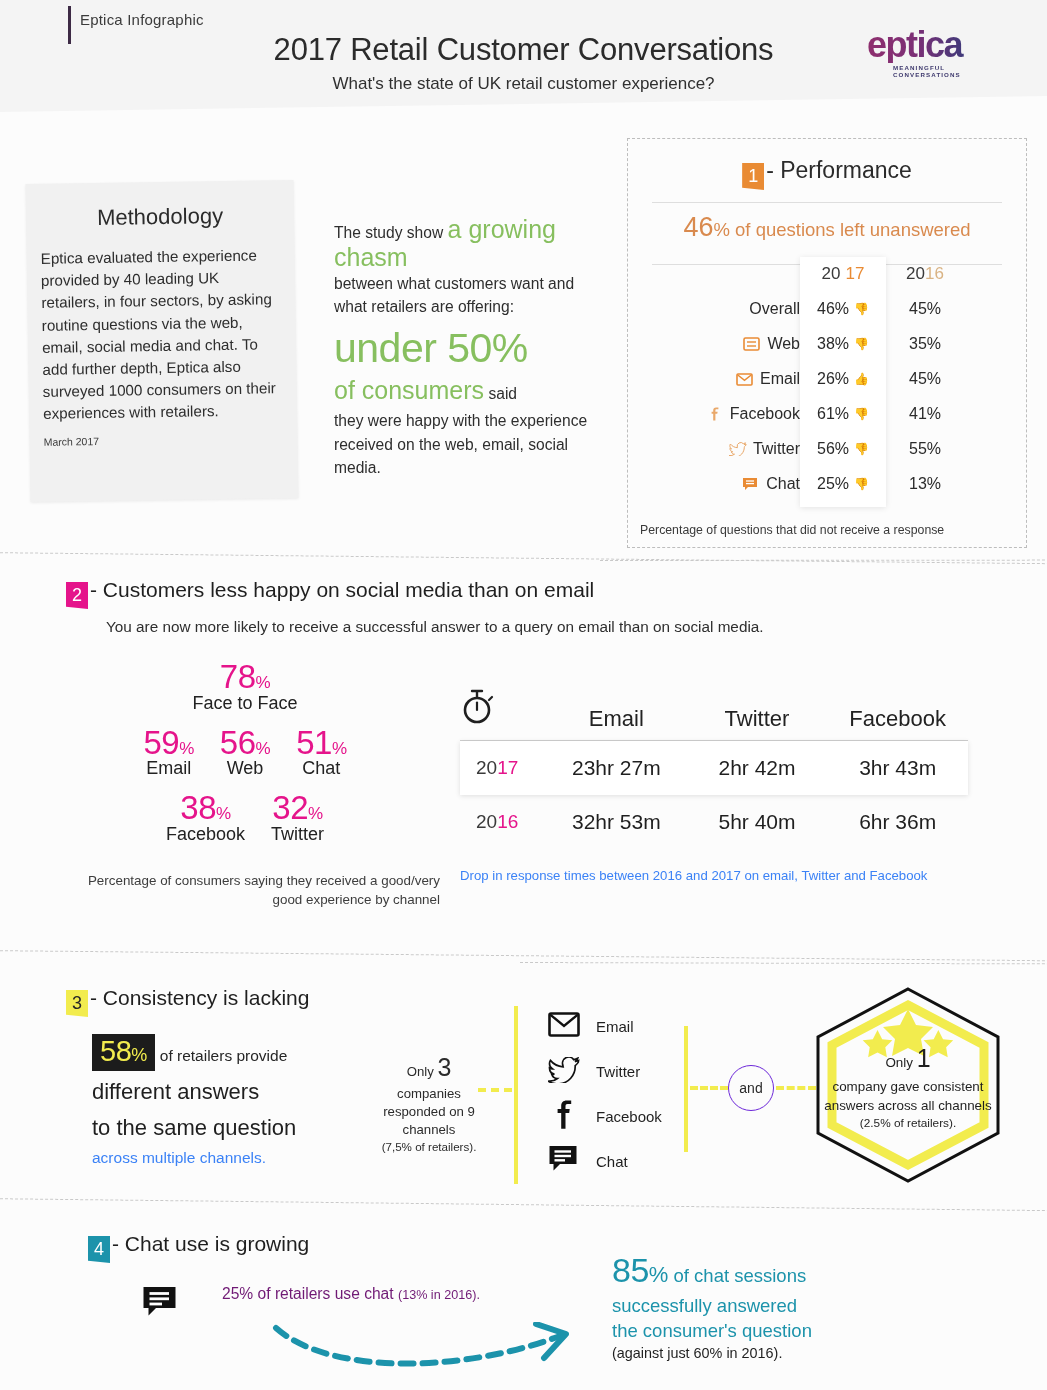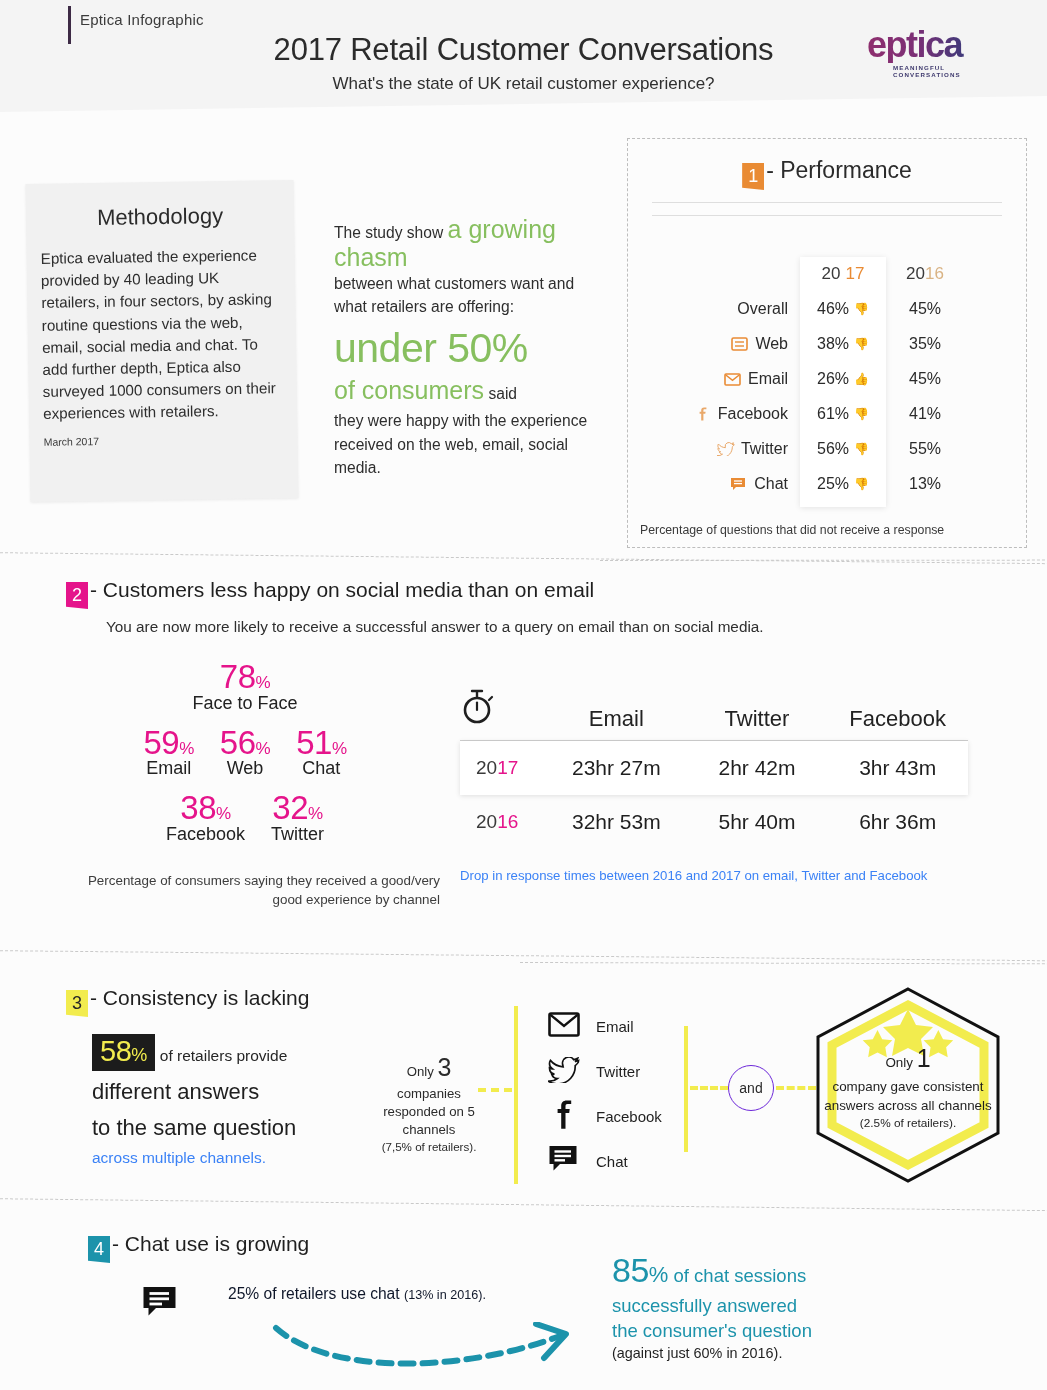--- a/index.html
+++ b/index.html
@@ -82,21 +82,21 @@
   .b-teal   { background:#1c93ab; }
   .perf-rule { margin:12px 24px 0; border-top:1.4px solid #dedede; }
   .perf-banner { text-align:center; font-size:18.5px; color:#d98a4e; padding:9px 0 9px; }
   .perf-banner .big { font-size:27px; }
   .perf-card {
     position:absolute; left:172px; top:118px; width:86px; height:250px;
     background:#fff; box-shadow:0 1px 6px rgba(0,0,0,.10);
   }
   .perf-table { position:absolute; left:0; top:118px; width:400px; font-size:16px; }
   .prow { display:flex; align-items:center; height:35px; }
-  .pch { width:172px; text-align:right; padding-right:12px; display:flex; justify-content:flex-end; align-items:center; gap:7px; }
+  .pch { width:172px; text-align:right; display:flex; justify-content:flex-end; align-items:center; gap:7px; }
   .pch .lbl { color:#2b2b2b; }
   .p17 { width:86px; text-align:center; position:relative; z-index:2; display:flex; align-items:center; justify-content:center; gap:5px; }
   .p16 { width:78px; text-align:center; }
   .yr { height:34px; font-size:17px; color:#3a3a3a; }
   .yr17 b { color:#e98b34; font-weight:400; }
   .yr16 b { color:#d9b384; font-weight:400; }
   .thumb { font-size:12px; color:#1a1a1a; display:inline-block; }
   .perf-note { position:absolute; left:12px; bottom:10px; font-size:12.3px; color:#3a3a3a; }
   .ic { width:17px; height:14px; display:inline-block; position:relative; }
 
@@ -150,21 +150,21 @@
 
   .hexwrap { position:absolute; left:812px; top:985px; width:192px; height:200px; }
   .hex-txt { position:absolute; left:0; top:56px; width:192px; text-align:center;
     font-size:13.4px; line-height:1.42; color:#1f1f1f; }
   .hex-txt .n { font-size:25px; }
   .hex-txt .fine { font-size:11.8px; }
 
   
   .s4-head { position:absolute; left:88px; top:1232px; font-size:21px; color:#1f1f1f; }
   .s4-chat { position:absolute; left:142px; top:1286px; }
-  .s4-txt { position:absolute; left:228px; top:1282px; font-size:15.6px; line-height:1.5; color:#0f172a; }
+  .s4-txt { position:absolute; left:222px; top:1282px; font-size:15.6px; line-height:1.5; color:#701a75; }
   .s4-txt .fine { font-size:12.6px; }
   .s4-right { position:absolute; left:612px; top:1248px; width:300px;
     font-size:18.5px; line-height:1.35; color:#1c93ab; }
   .s4-right .big { font-size:34px; letter-spacing:-.5px; }
   .s4-right .pc { font-size:22px; }
   .s4-right .blk { color:#1f1f1f; font-size:14.4px; }
 </style>
 </head>
 <body>
 
@@ -195,20 +195,24 @@
     <span class="g-mid">of consumers</span>
     <span>said</span>
     <div>they were happy with the experience received on the web, email, social media.</div>
   </div>
 
   <div class="perf">
     <div class="perf-head">
       <span class="badge-num b-orange">1</span><span>- Performance</span>
     </div>
     <div class="perf-rule"></div>
+    <div class="perf-banner">
+      <span class="big">46</span><span>%</span>
+      <span>of questions left unanswered</span>
+    </div>
     <div class="perf-rule"></div>
 
     <div class="perf-card"></div>
 
     <div class="perf-table">
       <div class="prow yr">
         <div class="pch"></div>
         <div class="p17 yr17">20<b>17</b></div>
         <div class="p16 yr16">20<b>16</b></div>
       </div>
@@ -399,21 +403,21 @@
     <div>
       <span class="hl58"><span>58</span><span class="sm">%</span></span><span class="s3-t1">of retailers provide</span>
     </div>
     <div class="s3-t2">different answers</div>
     <div class="s3-t2">to the same question</div>
     <div class="s3-t3">across multiple channels.</div>
   </div>
 
   <div class="only3">
     <span>Only</span> <span class="n">3</span>
-    <div>companies responded on 5 channels</div>
+    <div>companies responded on 9 channels</div>
     <div class="fine">(7,5% of retailers).</div>
   </div>
 
   <div class="ydash" style="left:478px; top:1088px; width:34px;"></div>
   <div class="yb" style="left:514px; top:1006px; width:4px; height:178px;"></div>
   <div class="yb" style="left:684px; top:1026px; width:4px; height:126px;"></div>
   <div class="ydash" style="left:690px; top:1086px; width:38px;"></div>
   <div class="ydash" style="left:776px; top:1086px; width:40px;"></div>
 
   <div class="chan">

